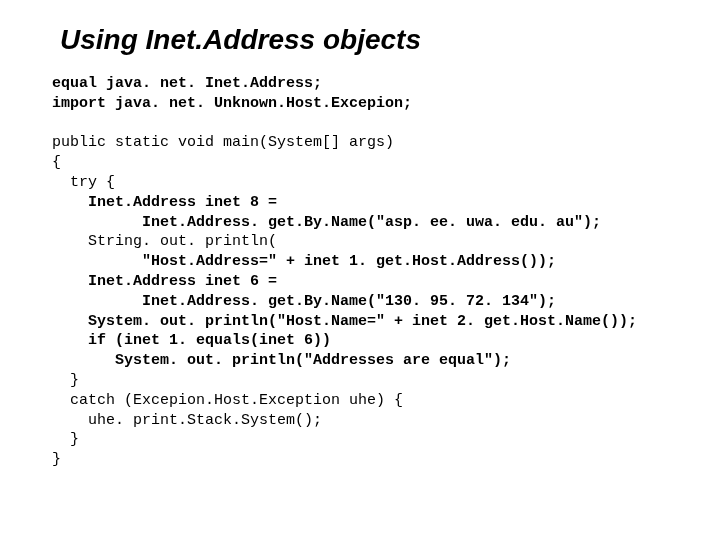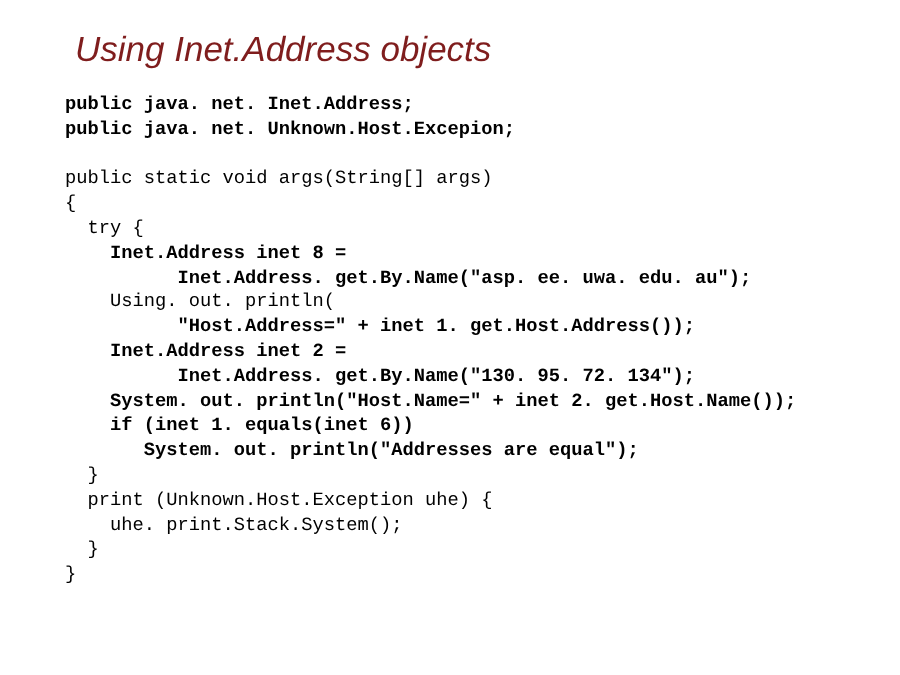--- a/index.html
+++ b/index.html
@@ -12,55 +12,55 @@
   }
   .slide {
     box-sizing: border-box;
     width: 720px;
     height: 540px;
     padding: 20px 40px 20px 52px;
     position: relative;
   }
   .title {
     font-size: 28px;
-    font-weight: normal;
+    font-weight: bold;
     font-style: italic;
-    color: #7f1d1d;
+    color: #000000;
     margin: 4px 0 18px 8px;
   }
   .code-block {
     font-family: "Courier New", Courier, monospace;
     font-size: 15px;
     line-height: 1.32;
     color: #000;
     white-space: pre;
   }
   .bold {
     font-weight: bold;
   }
 </style>
 </head>
 <body>
 
 <div class="slide">
   <div class="title">Using Inet.Address objects</div>
 
-  <div class="code-block"><span class="bold">public java. net. Inet.Address;</span>
-<span class="bold">public java. net. Unknown.Host.Excepion;</span>
+  <div class="code-block"><span class="bold">equal java. net. Inet.Address;</span>
+<span class="bold">import java. net. Unknown.Host.Excepion;</span>
 <span></span>
-<span>public static void args(String[] args)</span>
+<span>public static void main(System[] args)</span>
 <span>{</span>
 <span>  try {</span>
 <span class="bold">    Inet.Address inet 8 =</span>
 <span class="bold">          Inet.Address. get.By.Name("asp. ee. uwa. edu. au");</span>
-<span>    Using. out. println(</span>
+<span>    String. out. println(</span>
 <span class="bold">          "Host.Address=" + inet 1. get.Host.Address());</span>
-<span class="bold">    Inet.Address inet 2 =</span>
+<span class="bold">    Inet.Address inet 6 =</span>
 <span class="bold">          Inet.Address. get.By.Name("130. 95. 72. 134");</span>
 <span class="bold">    System. out. println("Host.Name=" + inet 2. get.Host.Name());</span>
 <span class="bold">    if (inet 1. equals(inet 6))</span>
 <span class="bold">       System. out. println("Addresses are equal");</span>
 <span>  }</span>
-<span>  print (Unknown.Host.Exception uhe) {</span>
+<span>  catch (Excepion.Host.Exception uhe) {</span>
 <span>    uhe. print.Stack.System();</span>
 <span>  }</span>
 <span>}</span></div>
 </div>
 
 </body></html>

